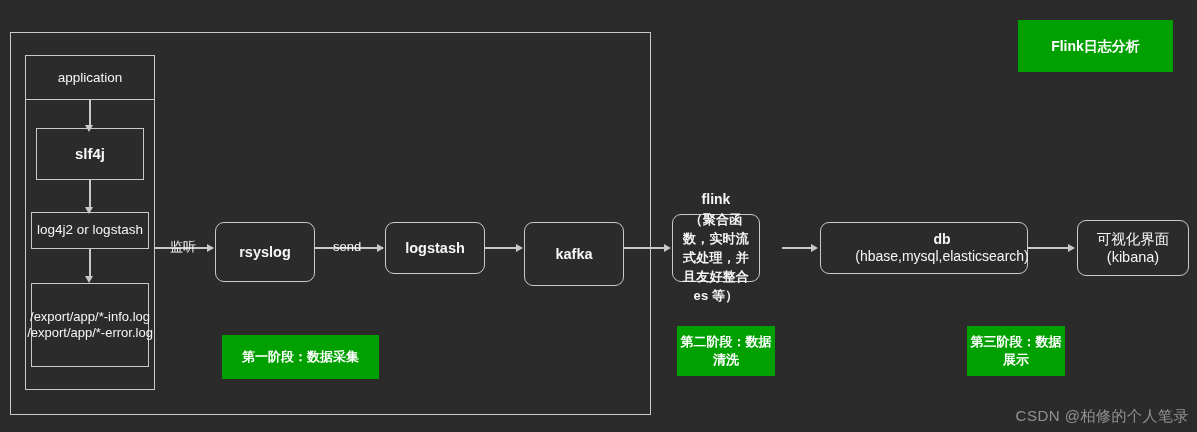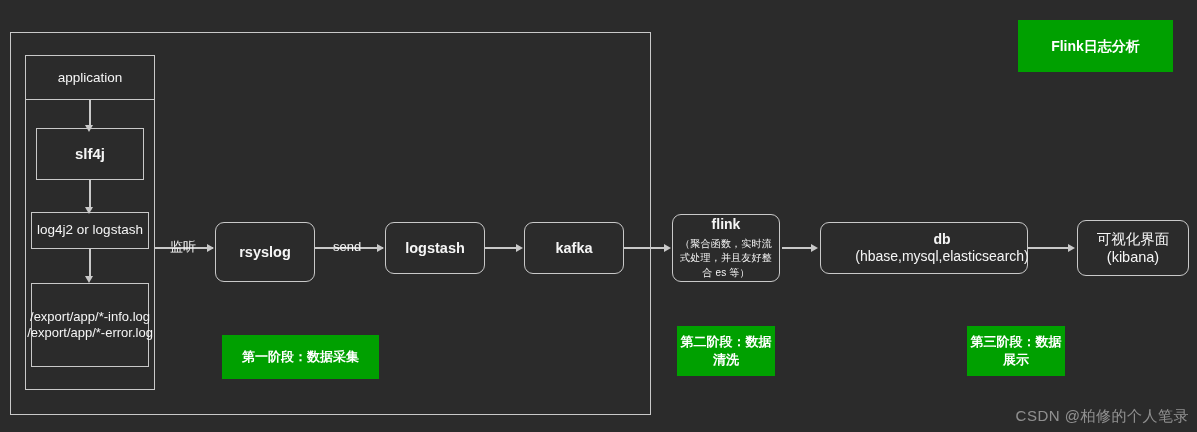--- a/index.html
+++ b/index.html
@@ -77,31 +77,31 @@
 
   #node-rsyslog {
     left: 215px; top: 222px; width: 100px; height: 60px;
     font-size: 14.5px; font-weight: 700;
   }
   #node-logstash {
     left: 385px; top: 222px; width: 100px; height: 52px;
     font-size: 14.5px; font-weight: 700;
   }
   #node-kafka {
-    left: 524px; top: 222px; width: 100px; height: 52px;
+    left: 524px; top: 222px; width: 100px; height: 64px;
     font-size: 14.5px; font-weight: 700;
   }
   #node-flink {
-    left: 672px; top: 214px; width: 108px; height: 68px;
+    left: 672px; top: 214px; width: 88px; height: 68px;
     font-size: 14px; font-weight: 700;
     padding: 3px 5px;
   }
   #node-flink .flink-sub {
-    font-size: 10px;
-    font-weight: 400;
+    font-size: 13px;
+    font-weight: 700;
     line-height: 1.45;
     margin-top: 3px;
     letter-spacing: 0.2px;
     text-align: center;
   }
   #node-db {
     left: 820px; top: 222px; width: 208px; height: 52px;
     font-size: 14px;
     padding-left: 36px;
   }

